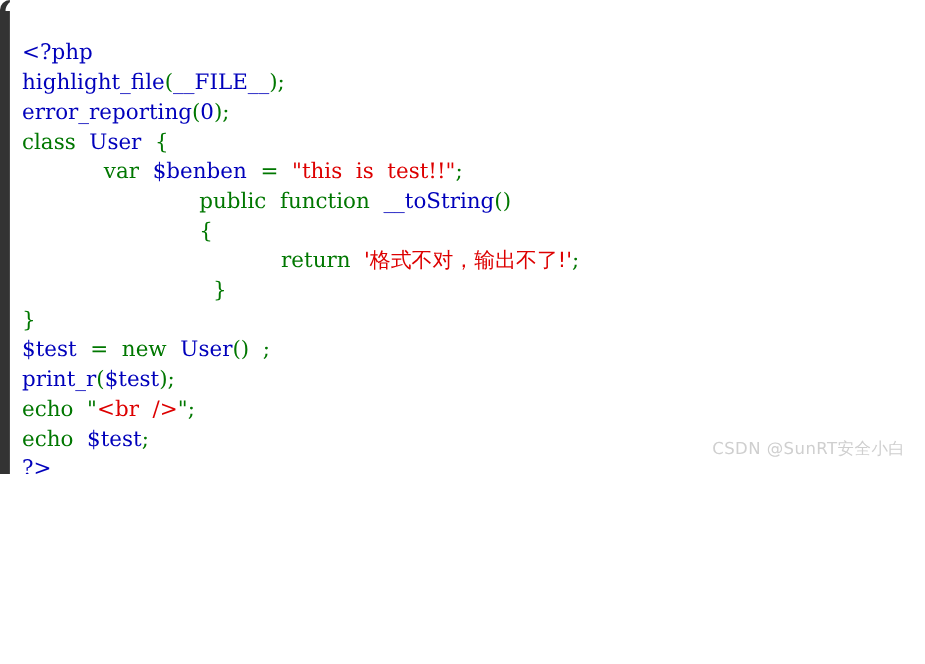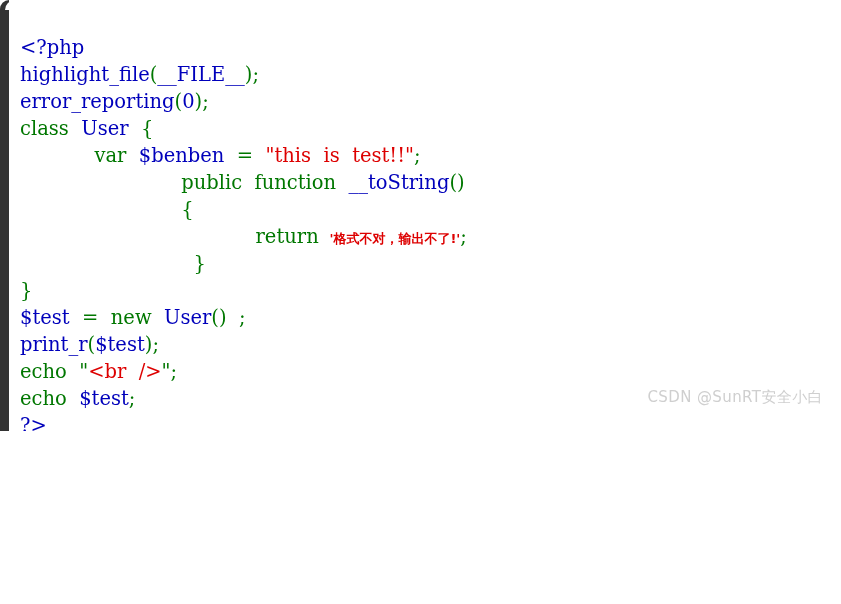--- a/index.html
+++ b/index.html
@@ -45,40 +45,40 @@
     font-family: "DejaVu Serif", "Liberation Serif", serif;
     font-size: 19.5px;
     line-height: 27px;
     white-space: pre;
     letter-spacing: 0px;
   }
   #code .line { height: 27px; }
   .kw  { color: #007700; }  
   .idf { color: #0000BB; }  
   .str { color: #DD0000; }  
-  .cjk { font-family: "DejaVu Sans", "Liberation Sans", sans-serif; font-size: 13px; font-weight: bold; }
+  .cjk { font-family: "DejaVu Sans", "Liberation Sans", sans-serif; font-size: 19px; }
 
   
   #output {
     position: absolute;
     left: 18px;
     top: 421px;
     width: 800px;
     font-family: "DejaVu Sans", "Liberation Sans", sans-serif;
     font-size: 24px;
     line-height: 35px;
     color: #1b1b1b;
     white-space: pre;
   }
 
   
   #watermark {
     position: absolute;
     right: 18px;
-    bottom: 24px;
+    bottom: 13px;
     font-family: "DejaVu Sans", "Liberation Sans", sans-serif;
     font-size: 15px;
     color: #cfcfcf;
     letter-spacing: 0.4px;
     user-select: none;
   }
 </style>
 </head>
 <body>
 

